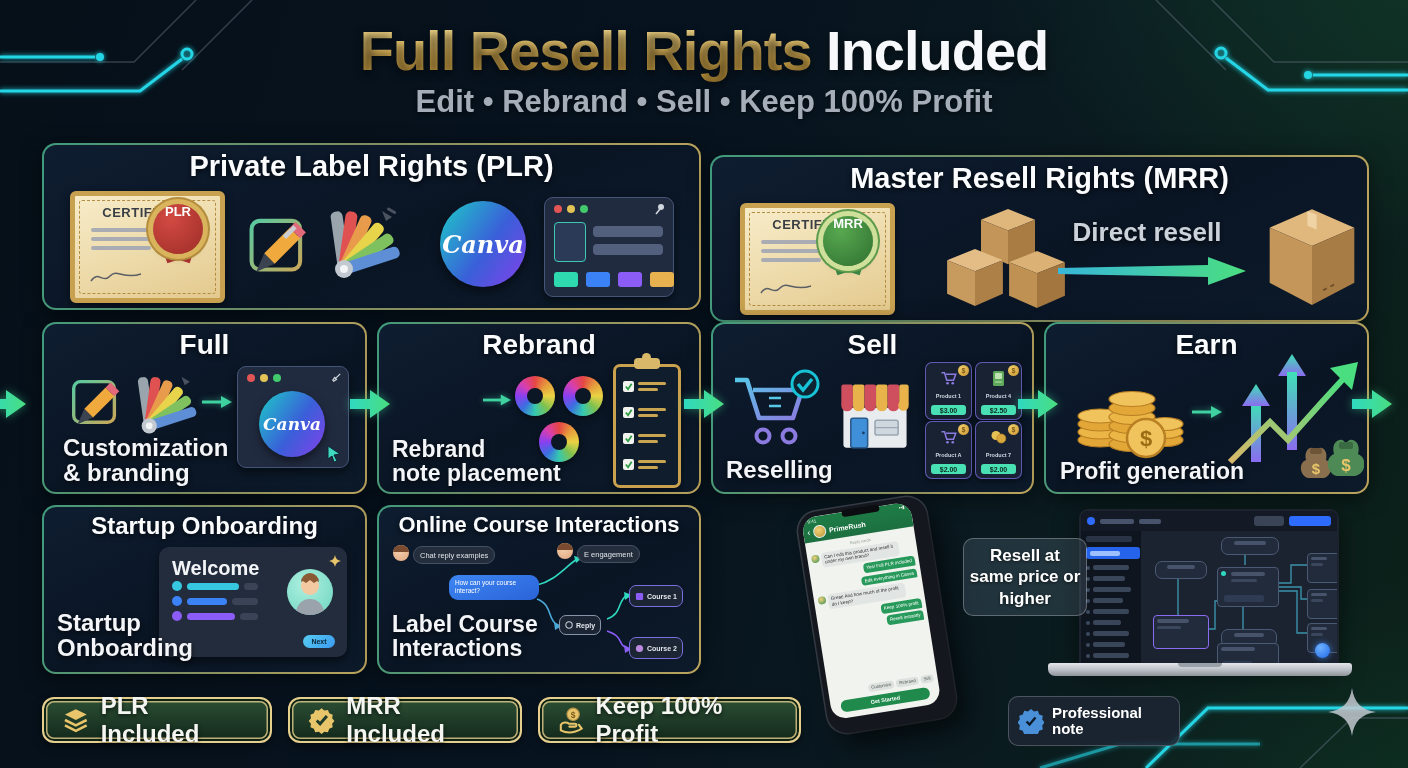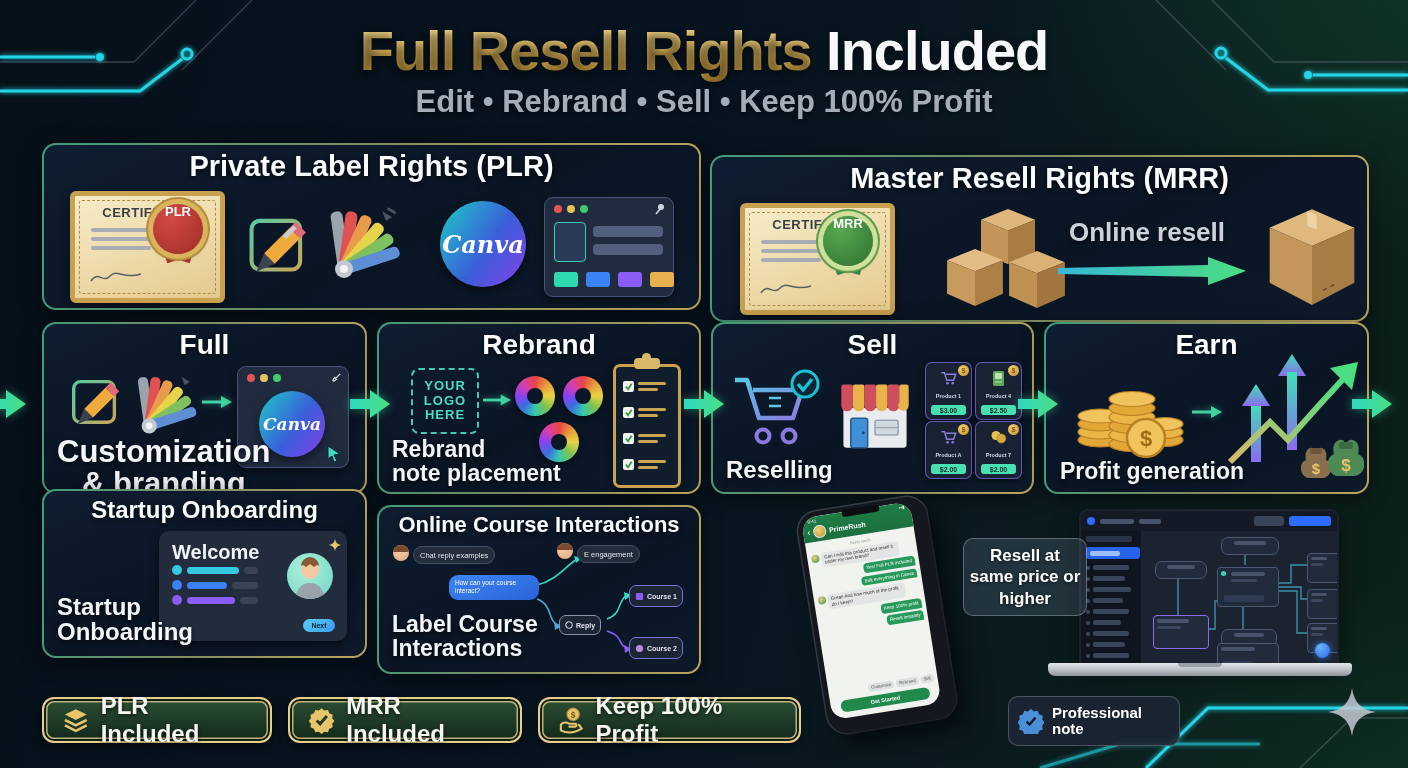--- a/index.html
+++ b/index.html
@@ -264,21 +264,21 @@
           <polygon points="50,0 95,18 50,36 5,18" fill="#e3bd85"></polygon>
             <polygon points="5,18 50,36 50,92 5,72" fill="#c79a5e"></polygon>
             <polygon points="95,18 50,36 50,92 95,72" fill="#ad8048"></polygon>
         </g>
         <g transform="translate(62,42) scale(0.62)">
           <polygon points="50,0 95,18 50,36 5,18" fill="#dcb176"></polygon>
             <polygon points="5,18 50,36 50,92 5,72" fill="#bf9254"></polygon>
             <polygon points="95,18 50,36 50,92 95,72" fill="#a3763f"></polygon>
         </g>
       </svg>
-      <div class="abs" style="left:350px;top:60px;width:170px;text-align:center;font-size:26px;font-weight:600;color:#ccd2da;text-shadow:0 2px 4px rgba(0,0,0,.7);">Online resell</div>
+      <div class="abs" style="left:350px;top:60px;width:170px;text-align:center;font-size:26px;font-weight:600;color:#ccd2da;text-shadow:0 2px 4px rgba(0,0,0,.7);">Direct resell</div>
       <svg class="abs" style="left:346px;top:98px;" width="190" height="32" viewBox="0 0 190 32">
         <defs>
             <linearGradient id="ar1" x1="0" y1="0" x2="1" y2="0">
               <stop offset="0" stop-color="#38b6d9"></stop>
               <stop offset="1" stop-color="#4ade80"></stop>
             </linearGradient>
           </defs>
         <polygon points="0,13 150,10 150,2 188,16 150,30 150,22 0,19" fill="url(#ar1)"></polygon>
       </svg>
       <svg class="abs" style="left:554px;top:48px;" width="92" height="106" viewBox="0 0 100 106">
@@ -332,35 +332,30 @@
         <svg class="abs" style="right:6px;top:5px;" width="11" height="11" viewBox="0 0 12 12">
             <path d="M10,2 L5,7 M4,6 l2,2 -3,2 -1,-1 z" stroke="#cfd5dd" stroke-width="1.4" fill="none"></path>
           </svg>
         <div class="abs canva" style="left:21px;top:24px;width:66px;height:66px;">
             <span style="font-size:17px;">Canva</span>
           </div>
         <svg class="abs" style="right:4px;bottom:4px;" width="18" height="18" viewBox="0 0 18 18">
             <polygon points="2,1 14,9 8,10 11,16 8,17 6,11 2,14" fill="#3fd9c0" stroke="#0c2430" stroke-width="1"></polygon>
           </svg>
       </div>
-      <div class="caption" style="left:13px;top:112px;font-size:31px;text-align:center;">
+      <div class="caption" style="left:19px;top:112px;font-size:24px;">
         <div>Customization</div>
           <div>&amp; branding</div>
       </div>
     </div>
   </div>
 
   <div class="abs panel" style="left:377px;top:322px;width:320px;height:168px;">
     <div class="inner">
       <div class="ptitle" style="font-size:28px;">Rebrand</div>
-      <div class="abs logobox" style="left:32px;top:44px;">
-        <div>YOUR</div>
-          <div>LOGO</div>
-          <div>HERE</div>
-      </div>
       <svg class="abs mini-arrow" style="left:104px;top:68px;" width="28" height="16" viewBox="0 0 30 16">
           <path d="M0,8 H20" stroke="#3fd1a0" stroke-width="3"></path>
           <polygon points="19,2 30,8 19,14" fill="#3fd1a0"></polygon>
         </svg>
       <div class="abs wheel" style="left:136px;top:52px;width:40px;height:40px;"></div>
       <div class="abs wheel" style="left:184px;top:52px;width:40px;height:40px;"></div>
       <div class="abs wheel" style="left:160px;top:98px;width:40px;height:40px;"></div>
       <div class="abs clipboard" style="left:234px;top:40px;">
         <div class="clip"></div>
         <div class="crow" style="top:14px;">
@@ -575,21 +570,21 @@
   <svg class="abs flow-arrow" style="left:684px;top:390px;" viewBox="0 0 40 28">
       <polygon points="0,9 20,9 20,0 40,14 20,28 20,19 0,19" fill="url(#fa0)"></polygon>
     </svg>
   <svg class="abs flow-arrow" style="left:1018px;top:390px;" viewBox="0 0 40 28">
       <polygon points="0,9 20,9 20,0 40,14 20,28 20,19 0,19" fill="url(#fa0)"></polygon>
     </svg>
   <svg class="abs flow-arrow" style="left:1352px;top:390px;" viewBox="0 0 40 28">
       <polygon points="0,9 20,9 20,0 40,14 20,28 20,19 0,19" fill="url(#fa0)"></polygon>
     </svg>
 
-  <div class="abs panel" style="left:42px;top:489px;width:321px;height:165px;text-decoration:underline;">
+  <div class="abs panel" style="left:42px;top:505px;width:321px;height:165px;text-decoration:underline;">
     <div class="inner">
       <div class="ptitle" style="font-size:24px;">Startup Onboarding</div>
       <div class="abs obcard">
         <div class="abs" style="left:13px;top:10px;font-size:20px;font-weight:700;color:#f2f4f7;">Welcome</div>
         <div class="obrow" style="top:34px;">
             <span class="obdot c1"></span>
             <span class="obbar c1" style="width:52px;"></span>
             <span class="obtail" style="width:14px;"></span>
           </div>
         <div class="obrow" style="top:49px;">

